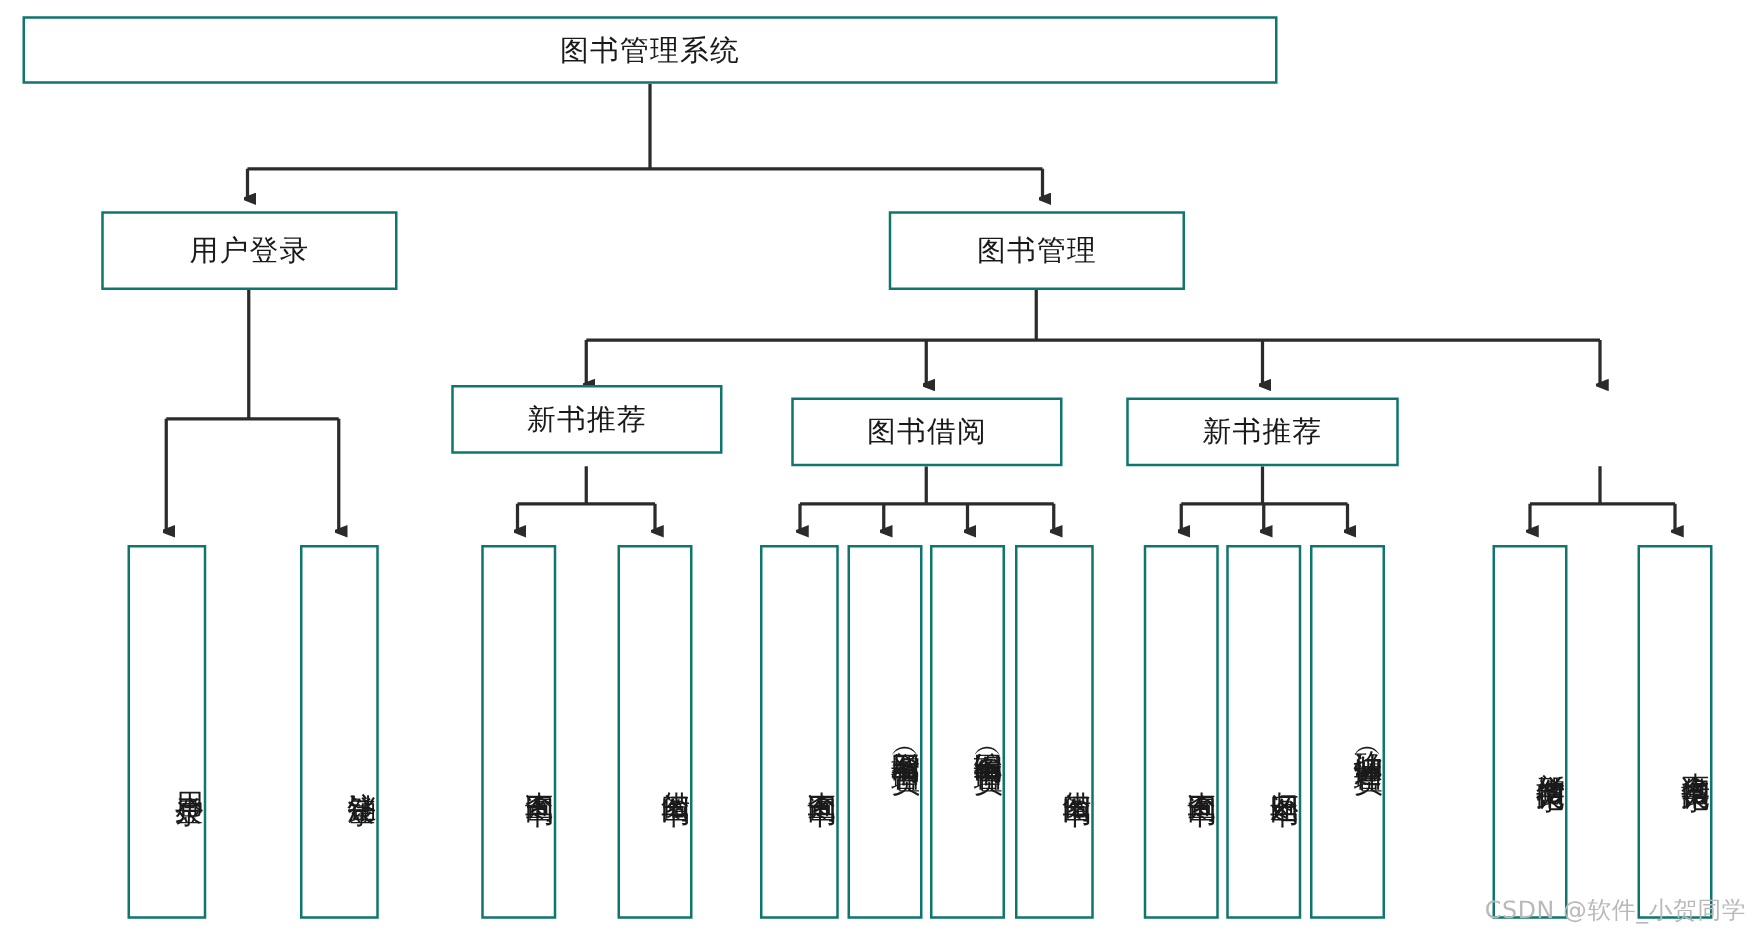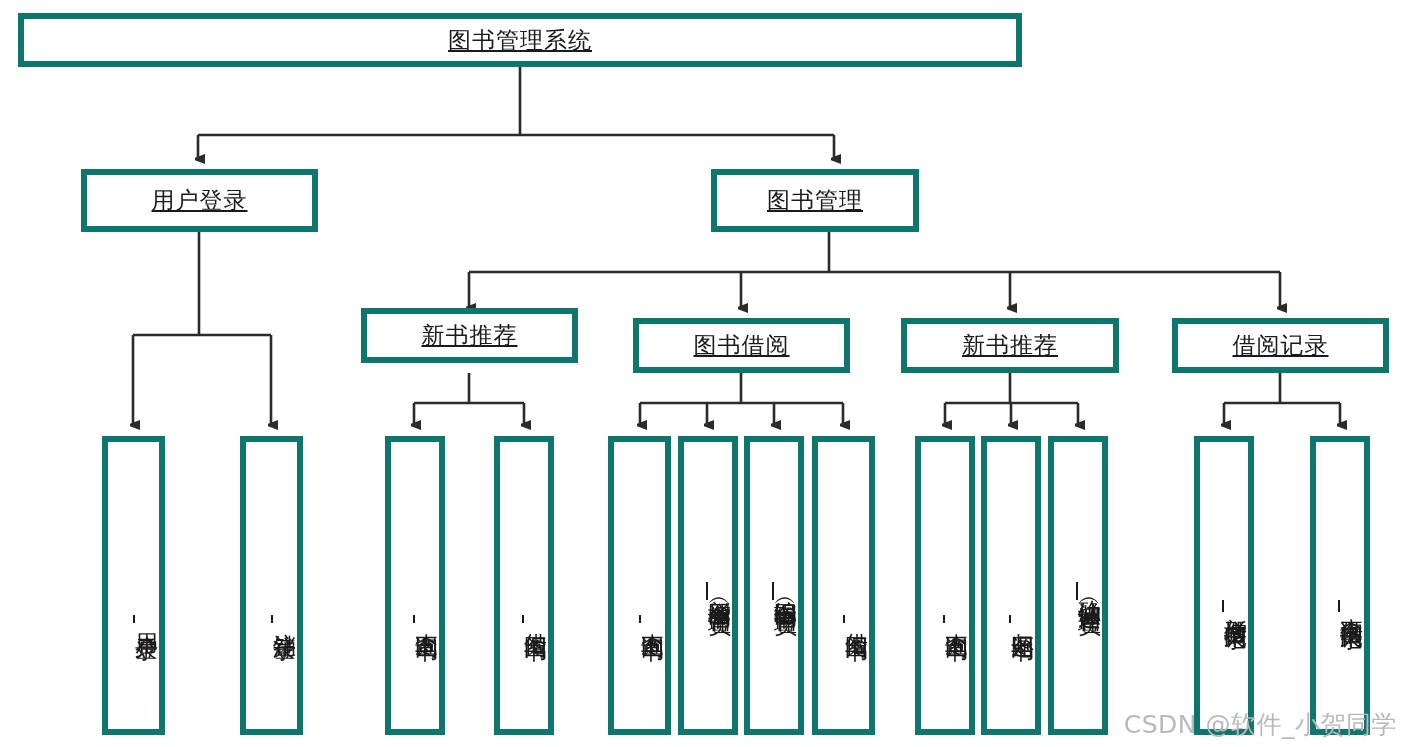--- a/index.html
+++ b/index.html
@@ -21,27 +21,26 @@
     position: absolute;
     left: 0;
     top: 0;
     width: 1405px;
     height: 747px;
     pointer-events: none;
   }
   .node {
     position: absolute;
     box-sizing: border-box;
-    border: 6px solid #0f766e;
+    border: 2px solid #0f766e;
     background: #ffffff;
     display: flex;
     align-items: center;
     justify-content: center;
     color: #1a1a1a;
-    text-decoration: underline;
   }
   .node.horiz {
     font-size: 23px;
     letter-spacing: 1px;
   }
   .node.vert {
     writing-mode: vertical-rl;
     text-orientation: upright;
     font-size: 23px;
     letter-spacing: 2px;
@@ -52,21 +51,21 @@
   }
   .node.vert .lbl {
     writing-mode: vertical-rl;
     text-orientation: upright;
     white-space: nowrap;
   }
   .watermark {
     position: absolute;
     right: 8px;
     bottom: 6px;
-    font-size: 25px;
+    font-size: 19px;
     color: #b9b9b9;
     letter-spacing: 0.5px;
     white-space: nowrap;
   }
 </style>
 </head>
 <body>
 
 <div id="canvas">
 
@@ -120,35 +119,32 @@
     </g>
   </svg>
 
   <div class="node horiz" style="left:18px; top:13px; width:1004px; height:54px;">
     <span class="lbl">图书管理系统</span>
   </div>
 
   <div class="node horiz" style="left:81px; top:169px; width:237px; height:63px;">
     <span class="lbl">用户登录</span>
   </div>
-  <div class="node horiz" style="left:711px; top:169px; width:208px; height:63px;">
+  <div class="node horiz" style="left:711px; top:169px; width:237px; height:63px;">
     <span class="lbl">图书管理</span>
   </div>
 
   <div class="node horiz" style="left:361px; top:308px; width:217px; height:55px;">
     <span class="lbl">新书推荐</span>
   </div>
   <div class="node horiz" style="left:633px; top:318px; width:217px; height:55px;">
     <span class="lbl">图书借阅</span>
   </div>
   <div class="node horiz" style="left:901px; top:318px; width:218px; height:55px;">
     <span class="lbl">新书推荐</span>
-  </div>
-  <div class="node horiz" style="left:1172px; top:318px; width:217px; height:55px;">
-    <span class="lbl">借阅记录</span>
   </div>
 
   <div class="node vert" style="left:102px; top:436px; width:63px; height:299px; padding-top:66px;">
     <span class="lbl">用户登录</span>
   </div>
   <div class="node vert" style="left:240px; top:436px; width:63px; height:299px; padding-top:66px;">
     <span class="lbl">注销登录</span>
   </div>
 
   <div class="node vert" style="left:385px; top:436px; width:60px; height:299px; padding-top:66px;">

